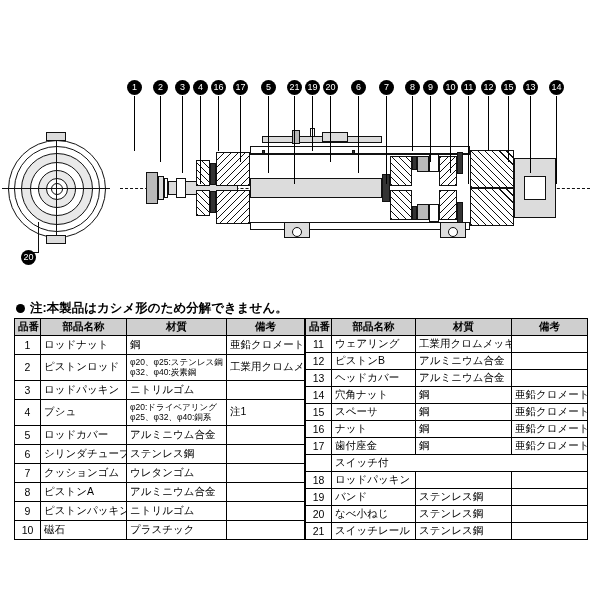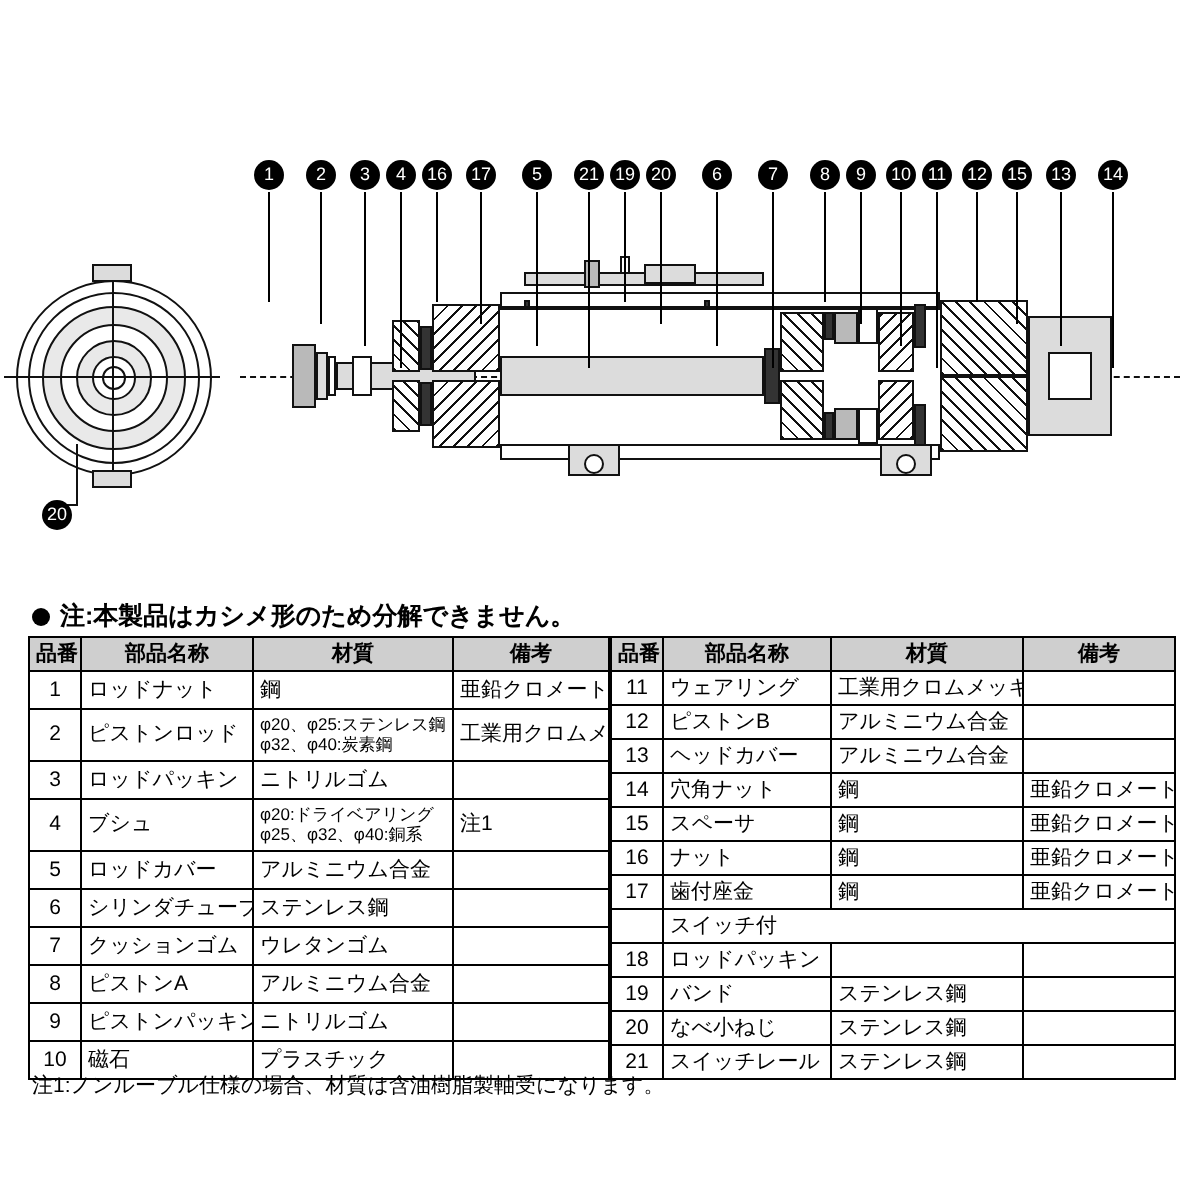--- a/index.html
+++ b/index.html
@@ -393,15 +393,14 @@
             <td class="num">21</td>
             <td class="">スイッチレール</td>
             <td class="">ステンレス鋼</td>
             <td class=""></td>
           </tr>
         </tbody>
     </table>
 
   </div>
 
-  <div id="foot">注1:ノンルーブル仕様の場合、材質は含油樹脂製軸受になります。</div>
 
 </div>
 
 </body></html>

